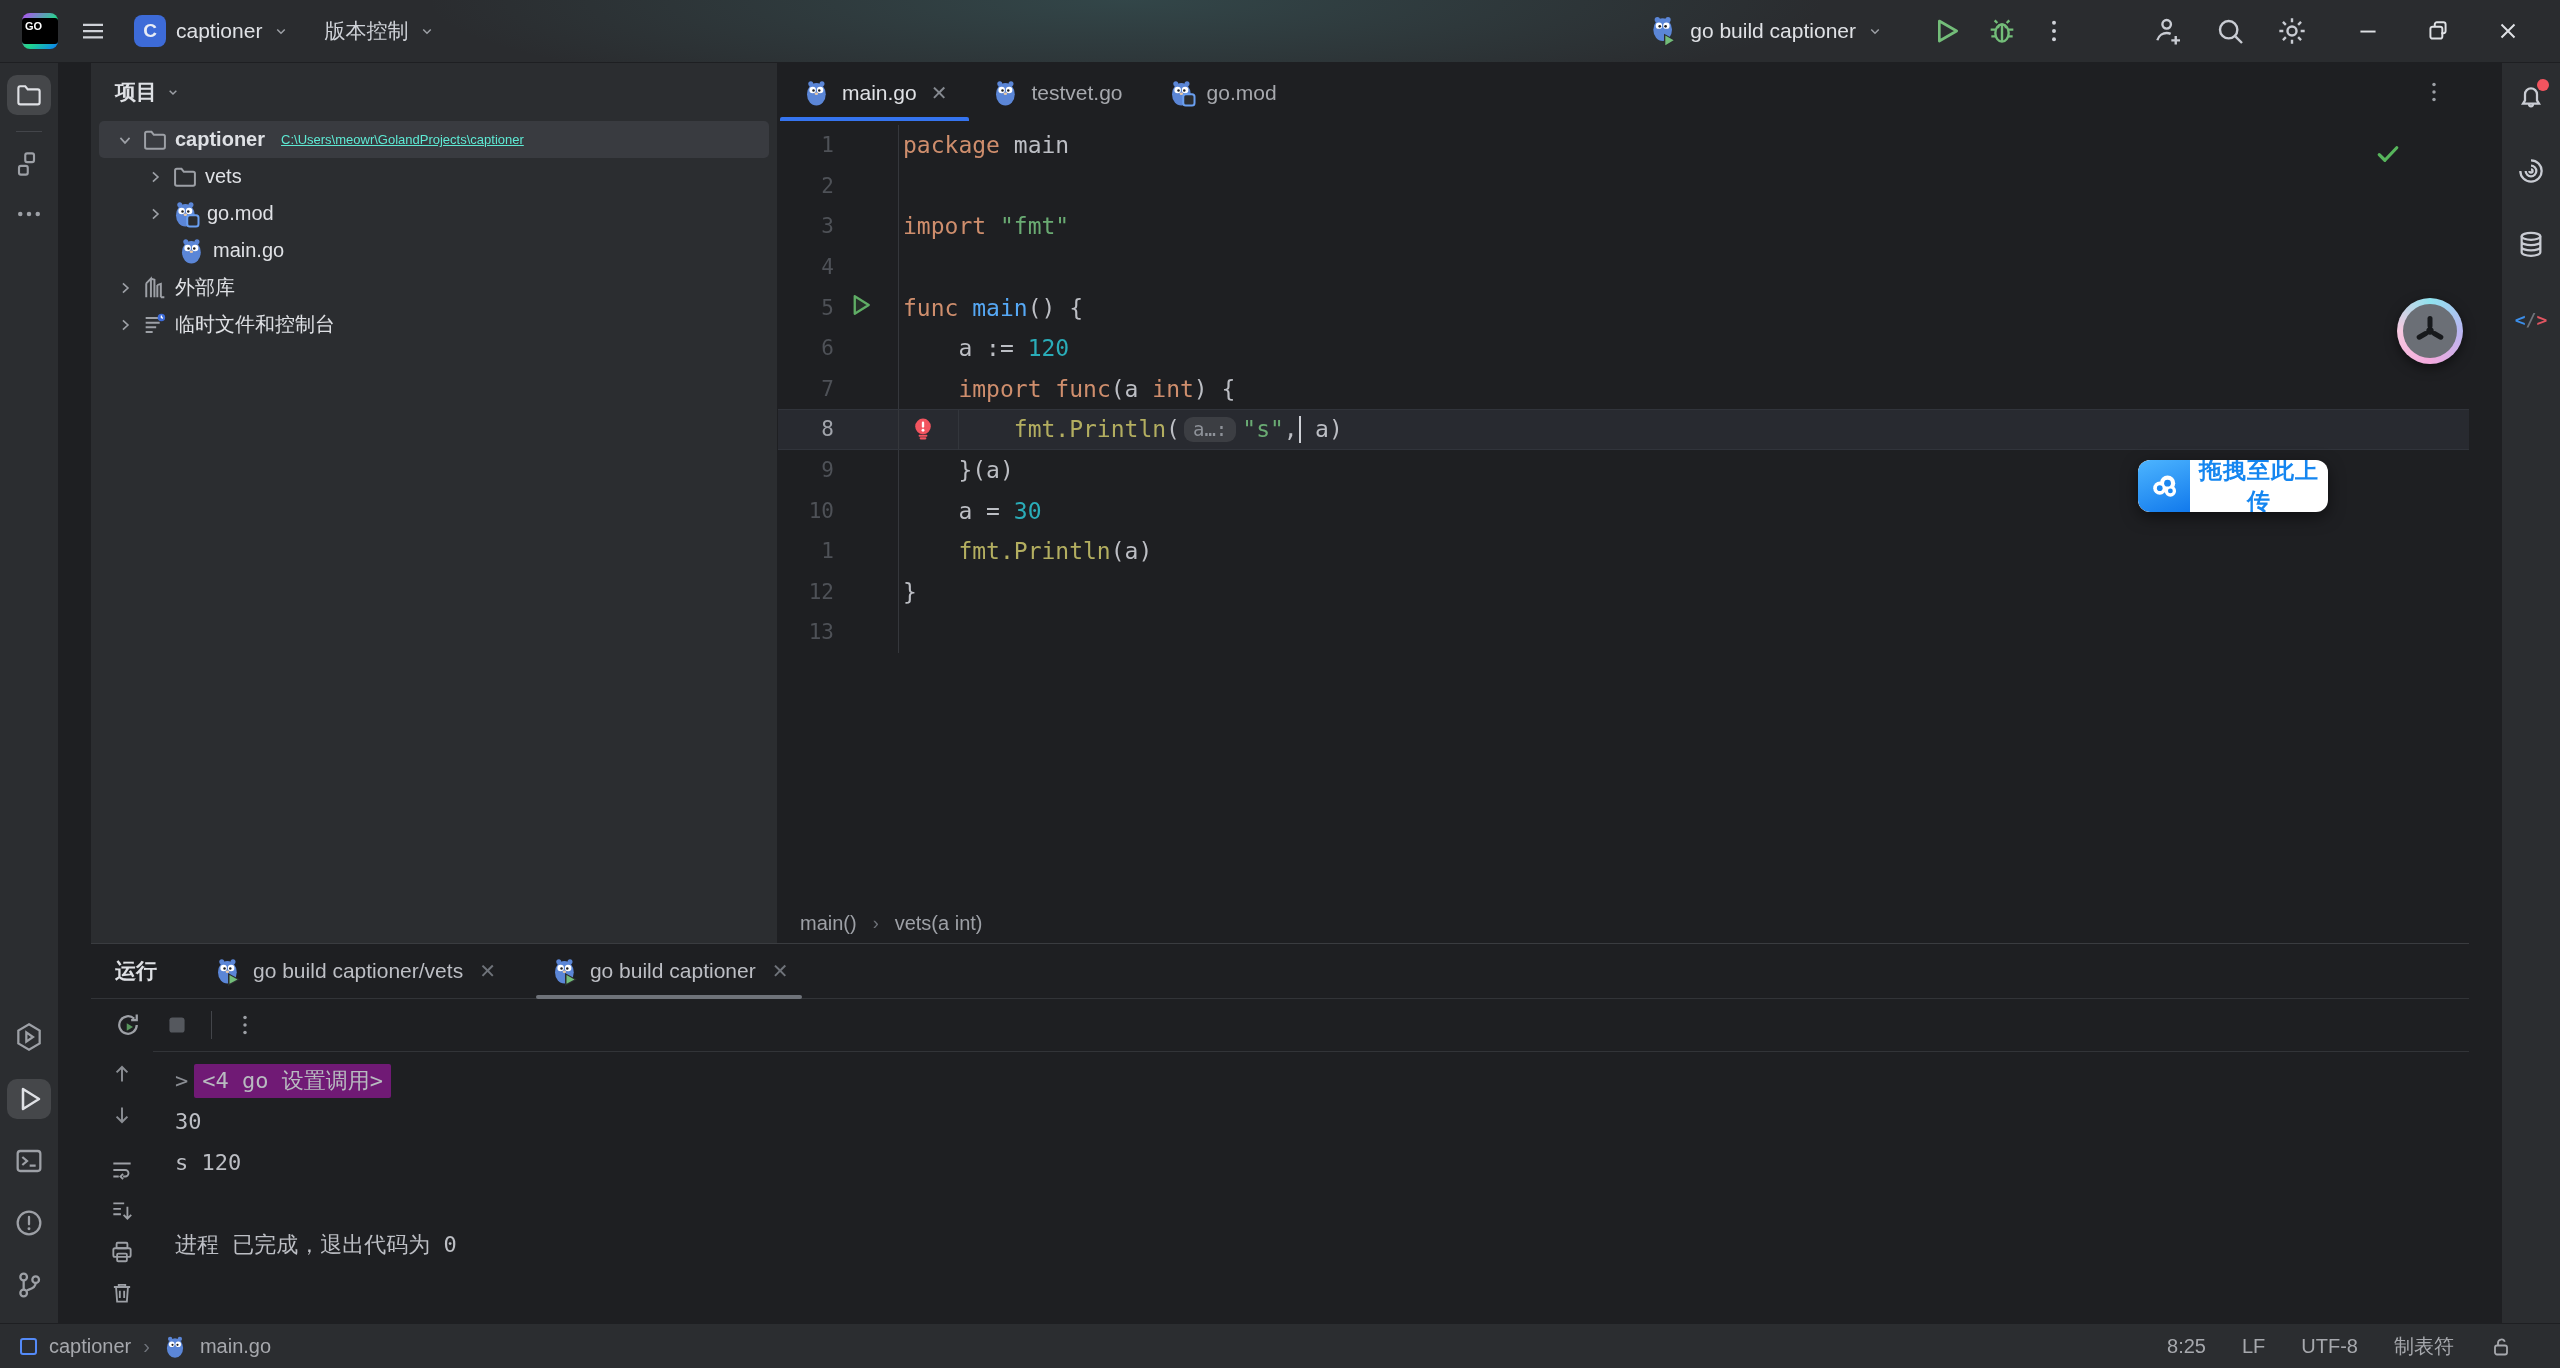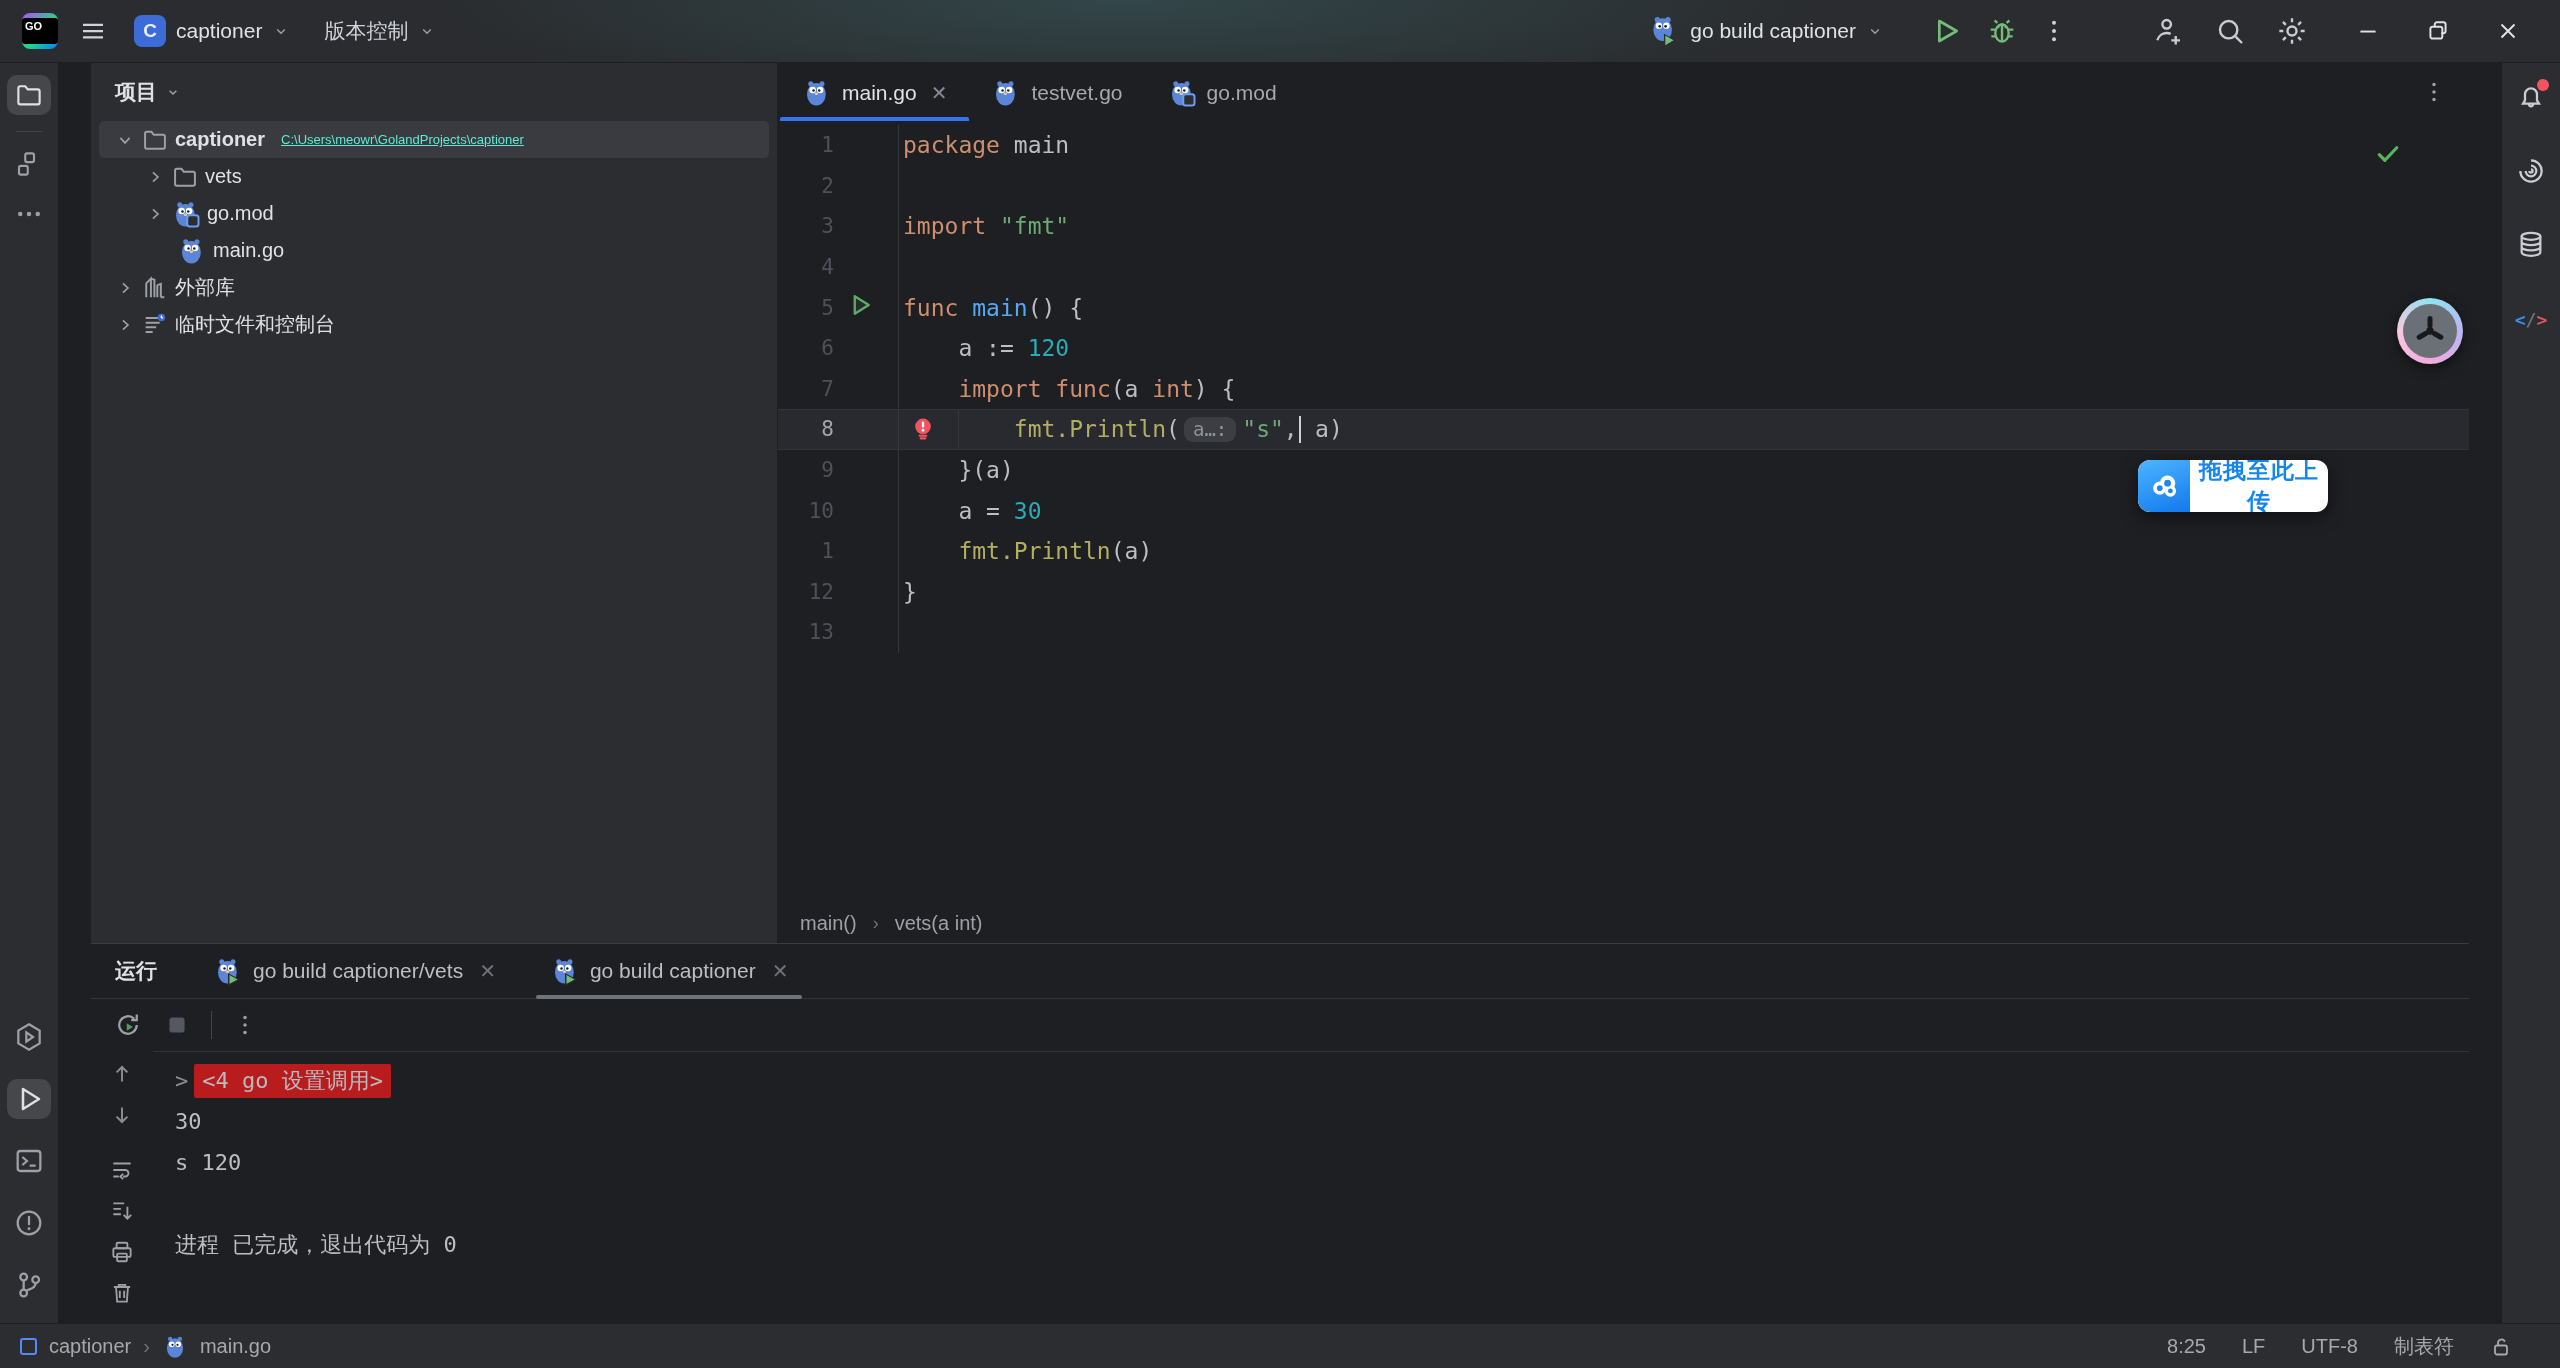--- a/index.html
+++ b/index.html
@@ -86,21 +86,21 @@
   .rtab{height:54px;display:flex;align-items:center;gap:10px;padding:0 14px;font-size:21px;color:#bcbec4;position:relative;justify-content:flex-end;}
   .rtab .closex{color:#6f737a;font-size:20px;margin-left:6px;}
   .rtab.active::after{content:"";position:absolute;left:0;right:0;bottom:-1px;height:4px;background:#6f737a;border-radius:2px;}
   .bp-toolbar{height:52px;flex:none;display:flex;align-items:center;gap:20px;padding-left:22px;}
   .vsep{width:1px;height:28px;background:#43454a;}
   .bp-body{flex:1;display:flex;min-height:0;}
   .con-rail{width:62px;flex:none;display:flex;flex-direction:column;align-items:center;gap:15px;padding-top:10px;}
   .console{flex:1;border-top:1px solid #323438;font-family:"DejaVu Sans Mono",monospace;font-size:22px;color:#bcbec4;padding:8px 0 0 22px;}
   .conline{height:41px;display:flex;align-items:center;white-space:pre;}
   .fold-arrow{color:#8a8d93;margin-right:6px;}
-  .foldpill{background:#b91c1c;color:#b8bbc0;padding:2px 8px;border-radius:2px;}
+  .foldpill{background:#701a75;color:#b8bbc0;padding:2px 8px;border-radius:2px;}
 
   
   .statusbar{height:46px;background:#2b2d30;border-top:1px solid #1e1f22;display:flex;align-items:center;
     font-size:20px;color:#a6a8ad;padding:0 46px 0 20px;box-sizing:border-box;}
   .sb-left{display:flex;align-items:center;gap:12px;}
   .sb-right{margin-left:auto;display:flex;align-items:center;gap:36px;}
   .proj-square{width:17px;height:17px;border:2px solid #548af7;border-radius:3px;box-sizing:border-box;}
 
   
   .float-badge{position:absolute;left:2397px;top:298px;width:66px;height:66px;border-radius:50%;

